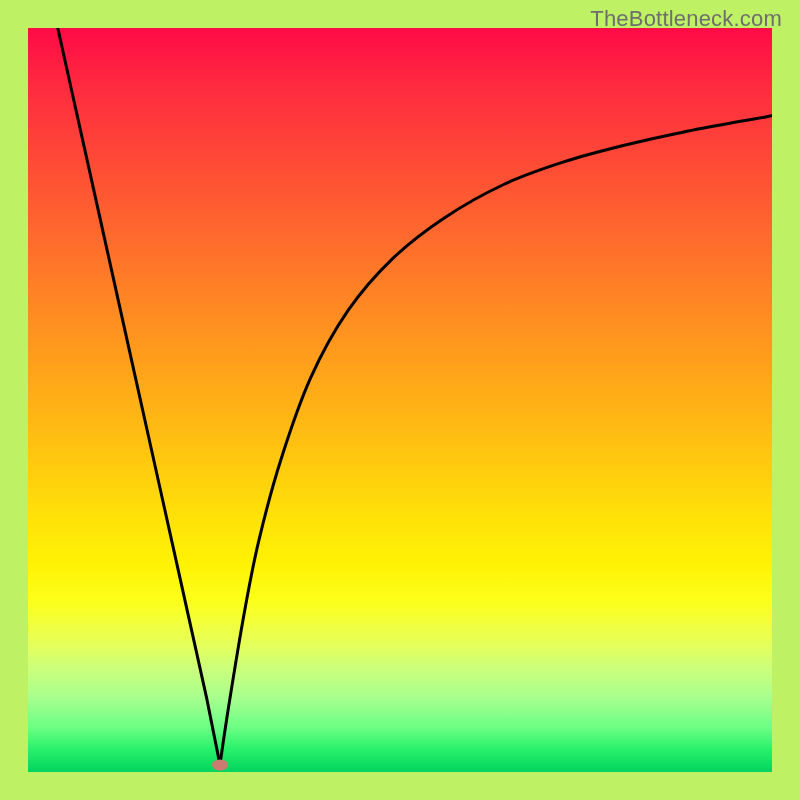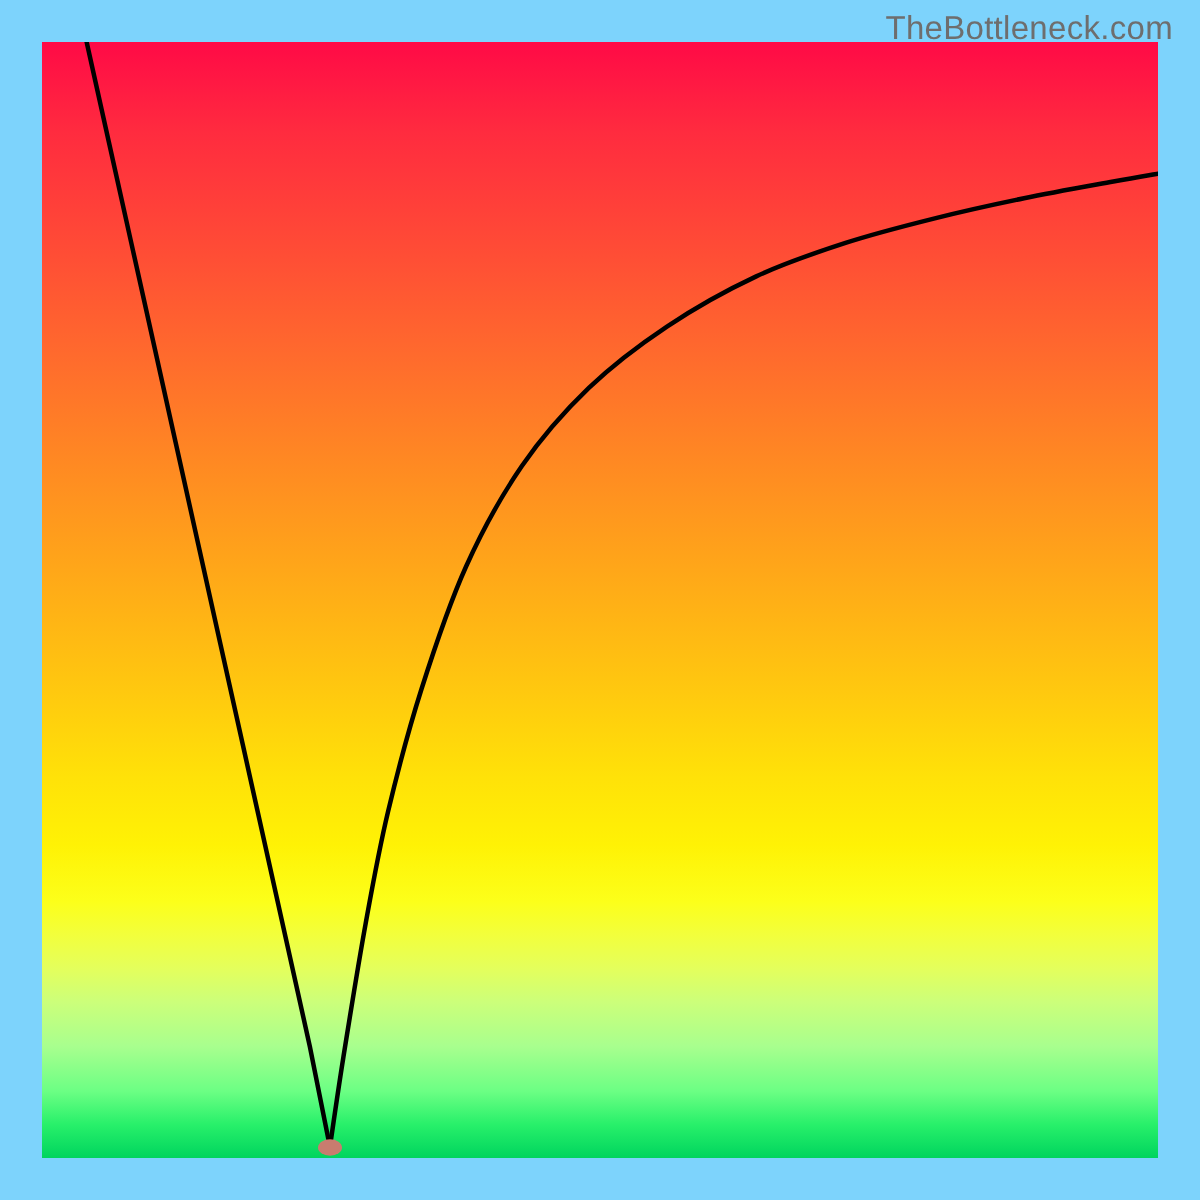--- a/index.html
+++ b/index.html
@@ -9,21 +9,21 @@
     height: 800px;
     background: #000;
     overflow: hidden;
   }
   .frame {
     position: absolute;
     top: 0;
     left: 0;
     width: 800px;
     height: 800px;
-    background: #7dd3fc;
+    background: #bef264;
   }
   .plot-area {
     position: absolute;
     top: 28px;
     left: 28px;
     width: 744px;
     height: 744px;
     background: linear-gradient(
       to bottom,
       #ff0a46 0%,

